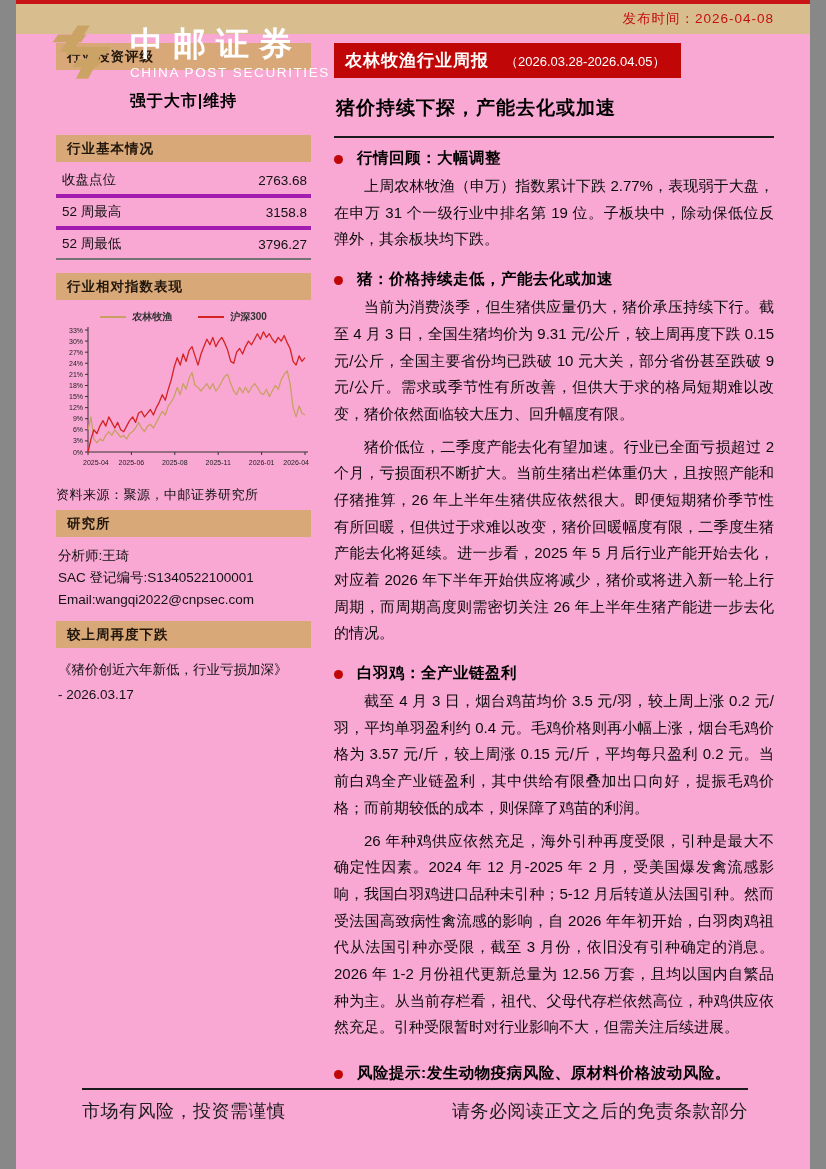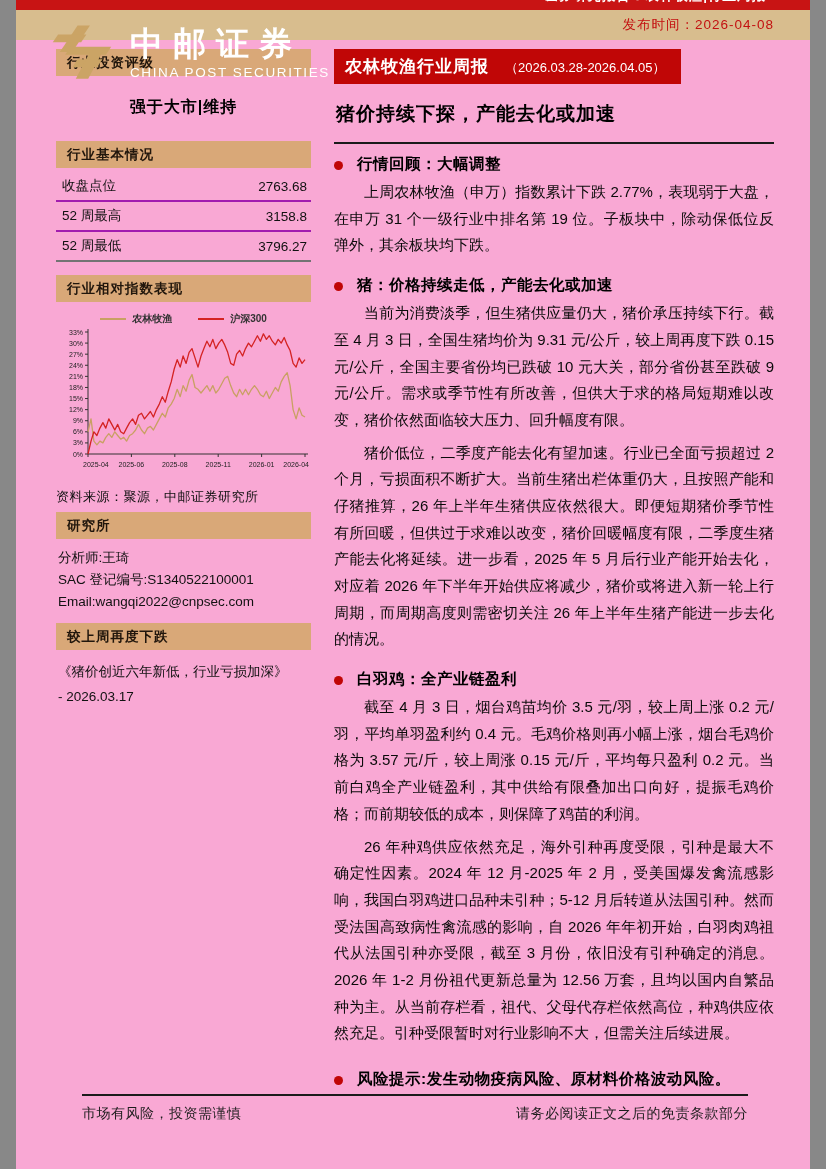--- a/index.html
+++ b/index.html
@@ -26,21 +26,21 @@
   
   .content { display:flex; gap:23px; padding:9px 36px 0 40px; flex:1 0 auto; align-items:flex-start; }
   .sidebar { width:255px; flex:none; }
   .main { flex:1; min-width:0; }
 
   
   .side-hd { background:#d9a878; color:#21160c; font-weight:bold; font-size:13.5px; padding:5px 11px 4px; letter-spacing:1px; }
   .rating-val { text-align:center; font-size:16px; font-weight:bold; color:#000; margin:21px 0 23px; letter-spacing:1px; }
   .basics { margin-top:0; }
   .basics-table { width:100%; border-collapse:collapse; margin-top:4px; }
-  .basics-table td { font-size:13.5px; color:#111; padding:5px 4px 5px 6px; border-bottom:2px solid #a21caf; }
+  .basics-table td { font-size:13.5px; color:#111; padding:5px 4px 5px 6px; border-bottom:4px solid #a21caf; }
   .basics-table tr:last-child td { border-bottom:2px solid #737373; }
   .basics-table td.v { text-align:right; padding-right:4px; }
   .chart-block { margin-top:4px; }
   .legend { display:flex; justify-content:center; gap:26px; margin:10px 0 0; font-size:10px; color:#333; align-items:center; }
   .lg-item { display:flex; align-items:center; gap:6px; font-weight:bold; }
   .lg-line { display:inline-block; width:26px; height:2px; }
   .src-line { font-size:13px; color:#111; margin:8px 0 6px 0; letter-spacing:0.5px; }
   .office-lines { font-size:13.5px; color:#111; line-height:1.62; margin:8px 0 10px 2px; }
   .reports { font-size:13.5px; color:#111; line-height:1.9; margin:9px 0 0 2px; }
   .mt { margin-top:13px; }
@@ -53,21 +53,21 @@
   .rule { border:none; border-top:2px solid #1b1b1b; margin:15px 0 2px; }
   .sect-hd { display:flex; align-items:flex-start; gap:14px; margin:10px 0 4px; }
   .dot { width:9px; height:9px; border-radius:50%; background:#c00606; flex:none; margin-top:7px; }
   .sect-hd b { font-size:15.5px; color:#000; letter-spacing:0.5px; }
   .para { font-size:15px; color:#0a0a0a; line-height:1.78; text-align:justify; text-indent:2em; margin:2px 0 6px; }
   .gap-lg { margin-top:16px; }
   .risk { margin-top:22px; }
 
   
   .footer { margin:auto 62px 46px 66px; border-top:2px solid #1b1b1b; padding-top:9px;
-    display:flex; justify-content:space-between; font-size:14px; color:#1d1d1d; letter-spacing:0.5px; }
+    display:flex; justify-content:space-between; font-size:18px; color:#1d1d1d; letter-spacing:0.5px; }
 </style>
 </head>
 <body>
 
 <div class="page">
 
   <div class="brand-band">
     <div class="logo-row">
       <svg class="emblem" viewBox="0 0 70 70">
         <g fill="#cba465">

